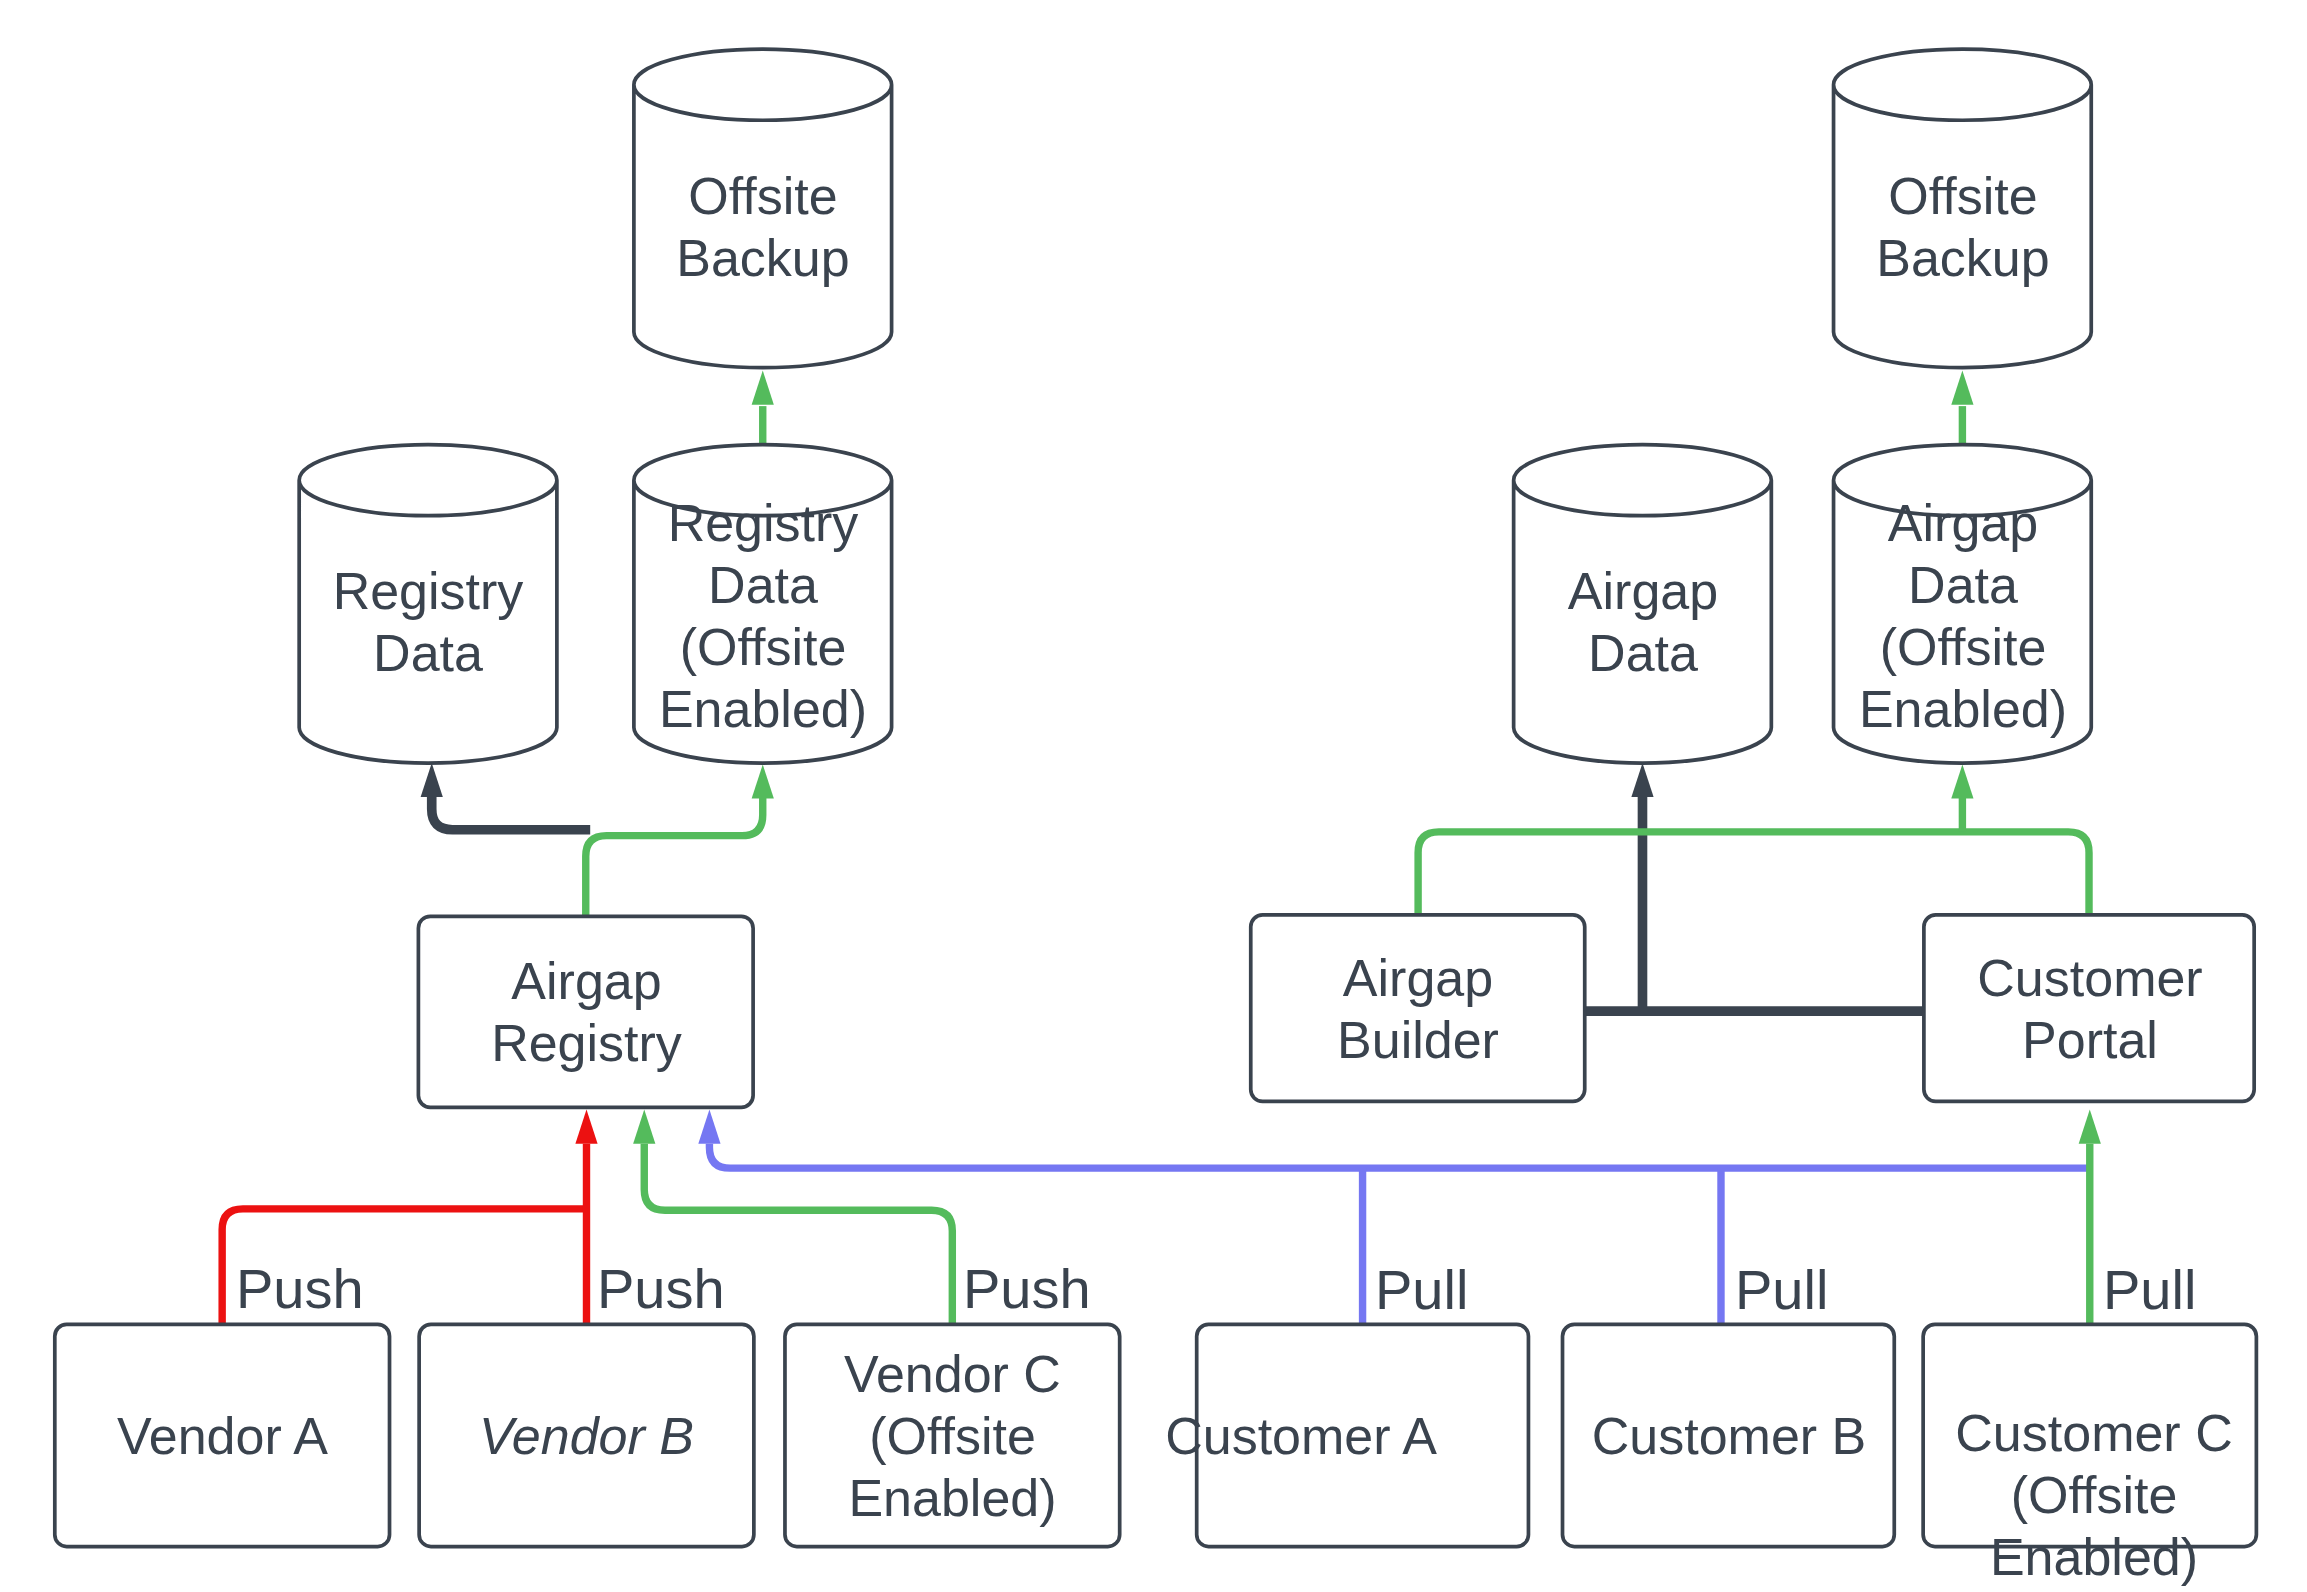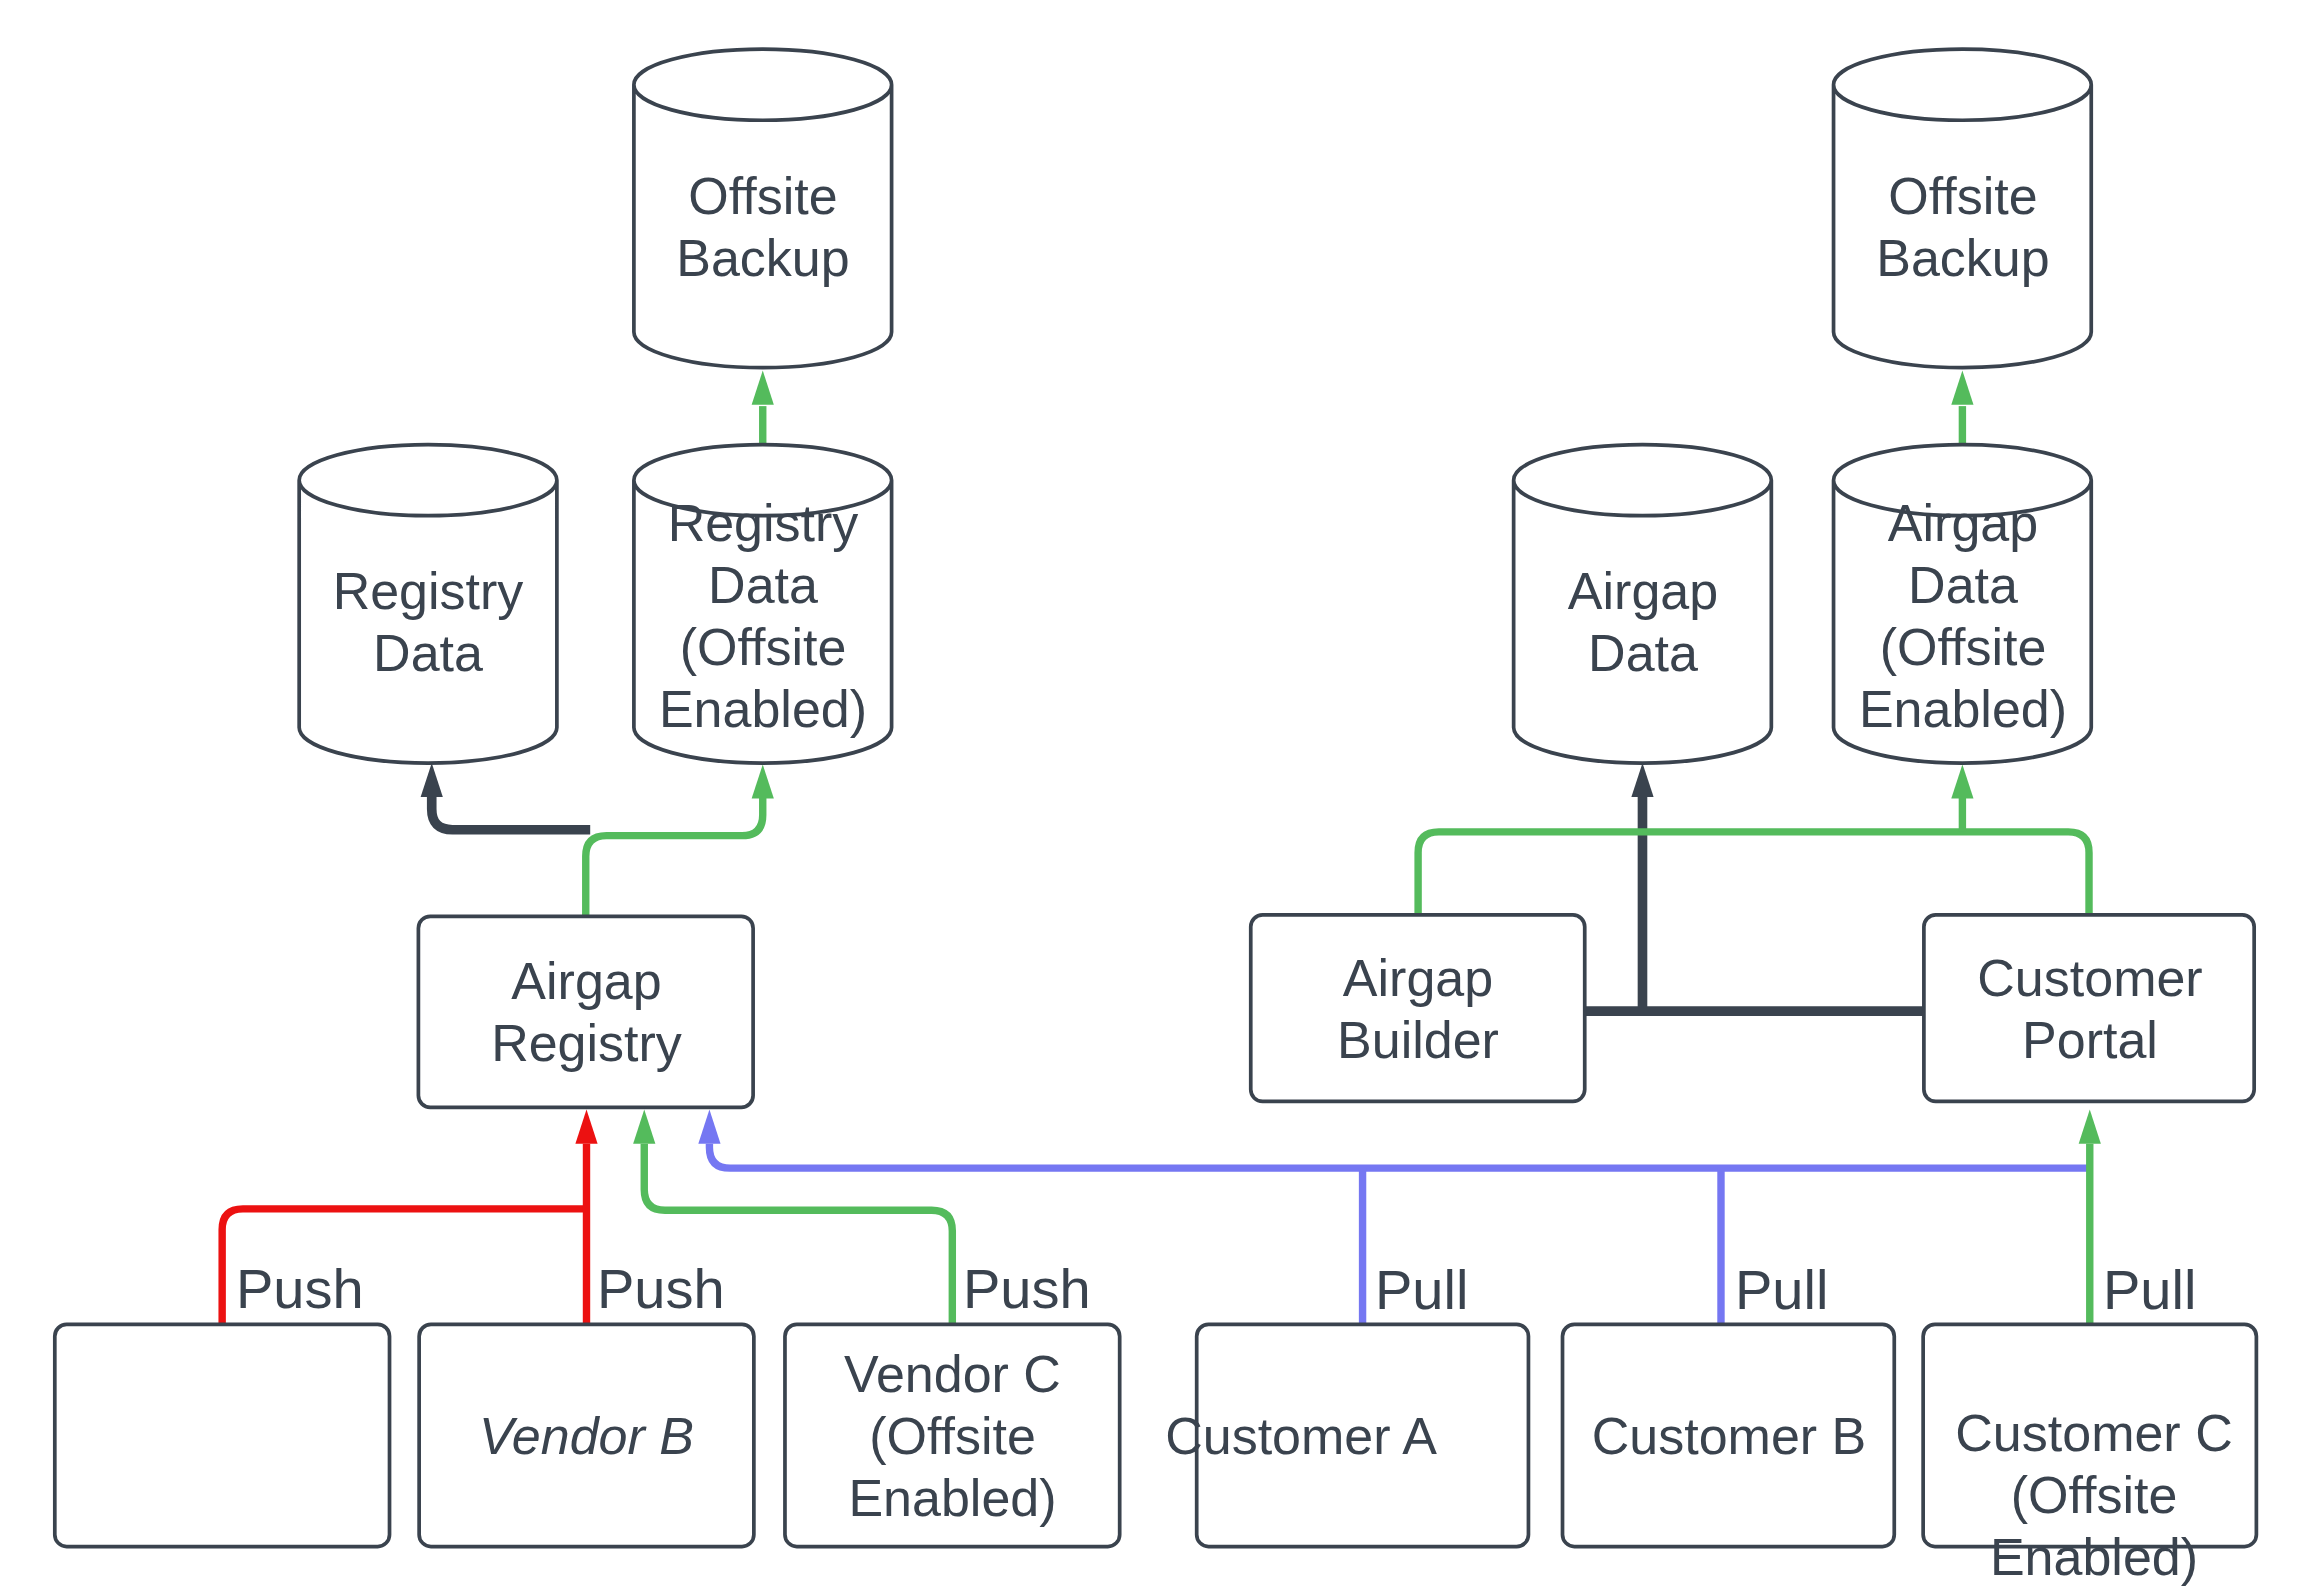--- a/index.html
+++ b/index.html
@@ -120,20 +120,21 @@
     <div class="lbl" style="left:634px;top:116px;width:258px;height:222px;">Offsite
 Backup</div>
     <div class="lbl" style="left:299px;top:511px;width:258px;height:222px;">Registry
 Data</div>
     <div class="lbl" style="left:634px;top:498px;width:258px;height:236px;">Registry
 Data
 (Offsite
 Enabled)</div>
     <div class="lbl" style="left:419px;top:916px;width:335px;height:191px;">Airgap
 Registry</div>
+    <div class="lbl" style="left:55px;top:1325px;width:335px;height:222px;">Vendor A</div>
     <div class="lbl" style="left:419px;top:1325px;width:335px;height:222px;font-style:italic;">Vendor B</div>
     <div class="lbl" style="left:785px;top:1325px;width:335px;height:222px;">Vendor C
 (Offsite
 Enabled)</div>
     <div class="lbl" style="left:1834px;top:116px;width:258px;height:222px;">Offsite
 Backup</div>
     <div class="lbl" style="left:1514px;top:511px;width:258px;height:222px;">Airgap
 Data</div>
     <div class="lbl" style="left:1834px;top:498px;width:258px;height:236px;">Airgap
 Data

